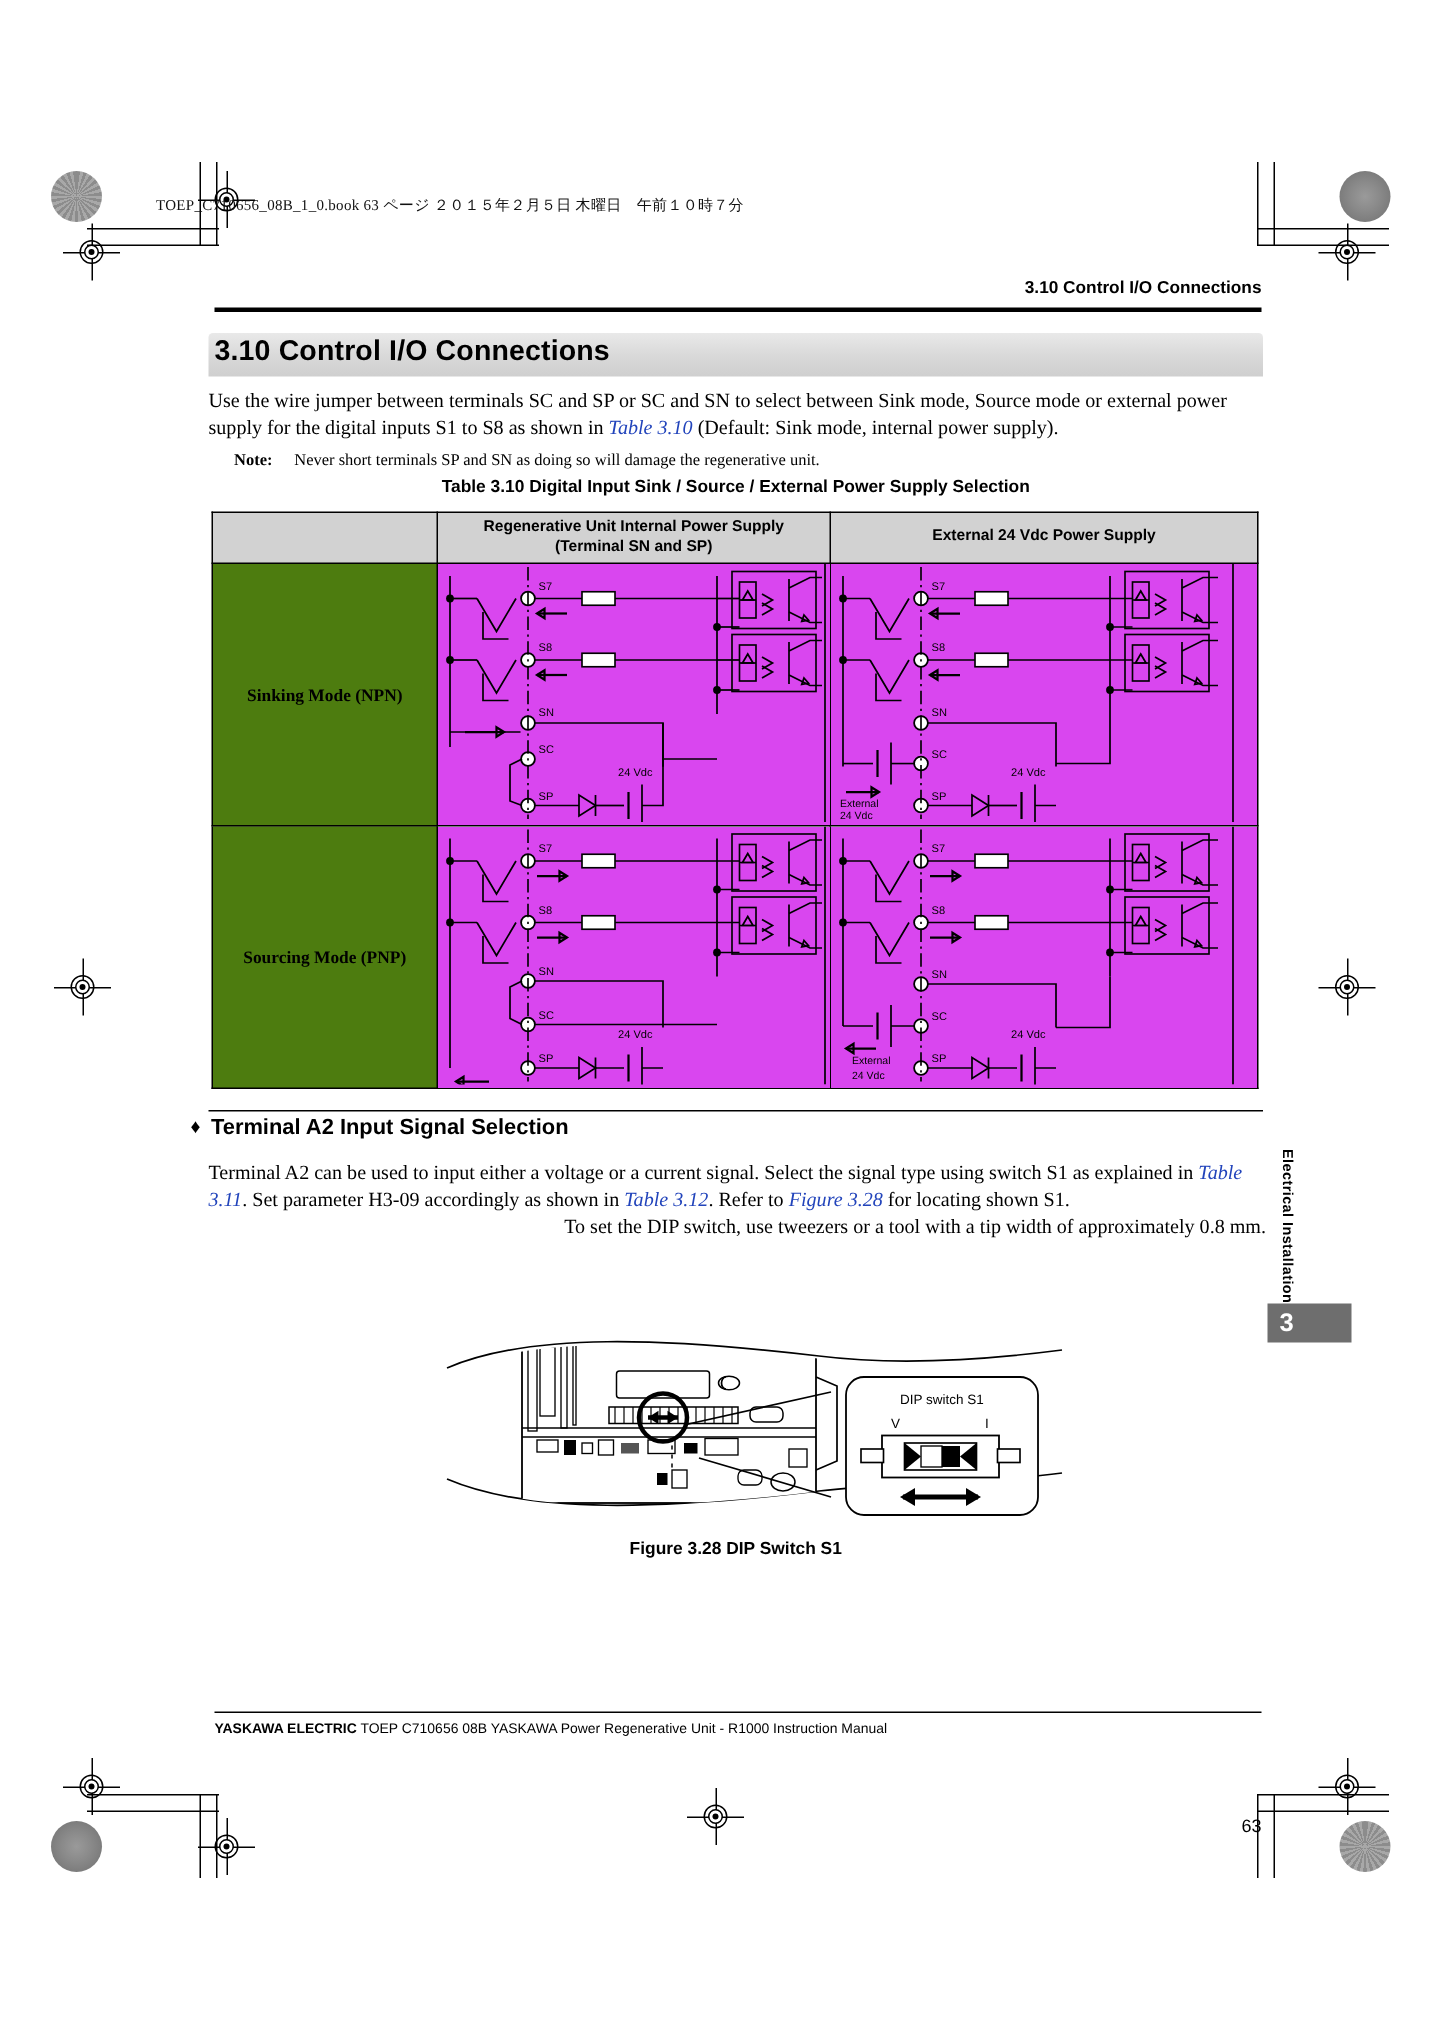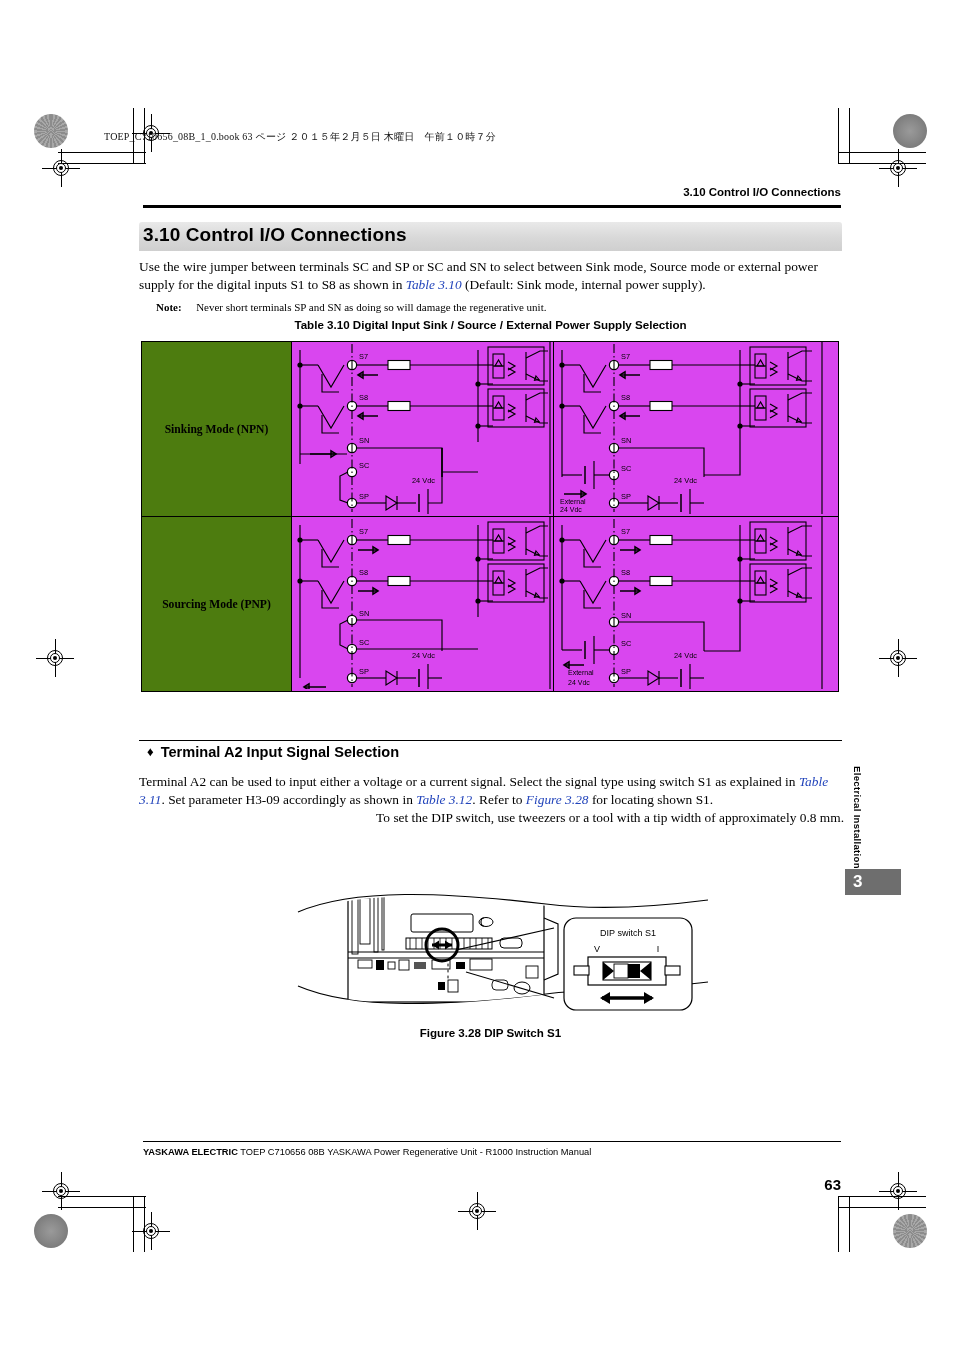--- a/index.html
+++ b/index.html
@@ -64,21 +64,21 @@
   .ln{stroke:#000;stroke-width:1.15;fill:none;}
   .ln2{stroke:#000;stroke-width:1.5;fill:none;}
   .dashln{stroke:#000;stroke-width:1.1;fill:none;stroke-dasharray:9 3 1.5 3;}
   .term{fill:#fff;stroke:#000;stroke-width:1.2;}
   .jdot{fill:#000;}
   .clab{font-family:"Liberation Sans",sans-serif;font-size:7.4px;fill:#000;}
   .clab2{font-family:"Liberation Sans",sans-serif;font-size:7px;fill:#000;}
 
   
   .subrule{position:absolute;left:139px;top:740px;width:703px;height:1.4px;background:#000;}
-  .subhead{position:absolute;left:147px;top:744px;font-family:"Liberation Sans",sans-serif;
+  .subhead{position:absolute;left:127px;top:744px;font-family:"Liberation Sans",sans-serif;
            font-weight:bold;font-size:14.6px;}
   .dia{display:inline-block;transform:translateY(-1px);margin-right:7px;font-size:13px;}
 
   
   .figwrap{position:absolute;left:296px;top:888px;width:420px;height:148px;}
   .figcap{position:absolute;left:139px;top:1026px;width:703px;text-align:center;
           font-family:"Liberation Sans",sans-serif;font-weight:bold;font-size:11.6px;}
 
   
   .sidetab{position:absolute;left:845px;top:869px;width:56px;height:26px;
@@ -88,22 +88,22 @@
   .sidetxt{position:absolute;left:849px;top:766px;width:14px;
            font-family:"Liberation Sans",sans-serif;font-weight:bold;font-size:9.6px;
            writing-mode:vertical-rl;text-orientation:mixed;letter-spacing:.3px;
            white-space:nowrap;}
 
   
   .footrule{position:absolute;left:143px;top:1141px;width:698px;height:1.2px;background:#000;}
   .footleft{position:absolute;left:143px;top:1147px;font-family:"Liberation Sans",sans-serif;
             font-size:9.3px;}
   .footleft b{font-weight:bold;}
-  .footpg{position:absolute;right:113px;top:1176px;font-family:"Liberation Sans",sans-serif;
-          font-weight:bold;font-size:15px;}
+  .footpg{position:absolute;right:113px;top:1210px;font-family:"Liberation Sans",sans-serif;
+          font-weight:normal;font-size:12px;}
 </style>
 </head>
 <body>
 
 <div>
 
   <div class="cropline" style="left:58px;top:152px;width:88px;height:1.4px;"></div>
   <div class="cropline" style="left:58px;top:163px;width:88px;height:1.4px;"></div>
   <div class="cropline" style="left:133px;top:108px;width:1.4px;height:56px;"></div>
   <div class="cropline" style="left:144px;top:108px;width:1.4px;height:56px;"></div>
@@ -213,20 +213,28 @@
 
 <div class="tabcap">Table 3.10  Digital Input Sink / Source / External Power Supply Selection</div>
 
 <table class="tbl">
   <colgroup>
       <col style="width:150px">
       <col style="width:262px">
       <col style="width:285px">
     </colgroup>
   <tbody>
+      <tr>
+    <td class="hdr"></td>
+    <td class="hdr">
+      <div>Regenerative Unit Internal Power Supply</div>
+      <div>(Terminal SN and SP)</div>
+    </td>
+    <td class="hdr">External 24 Vdc Power Supply</td>
+  </tr>
 
   <tr>
     <td class="rowlbl">Sinking Mode (NPN)</td>
 
     <td class="cellcir">
       <svg class="circ" width="260" height="172" viewBox="0 0 260 172">
 
         <path class="ln" d="M8 8 L8 122"></path>
 
         <circle class="jdot" cx="8" cy="23" r="2.6"></circle>

